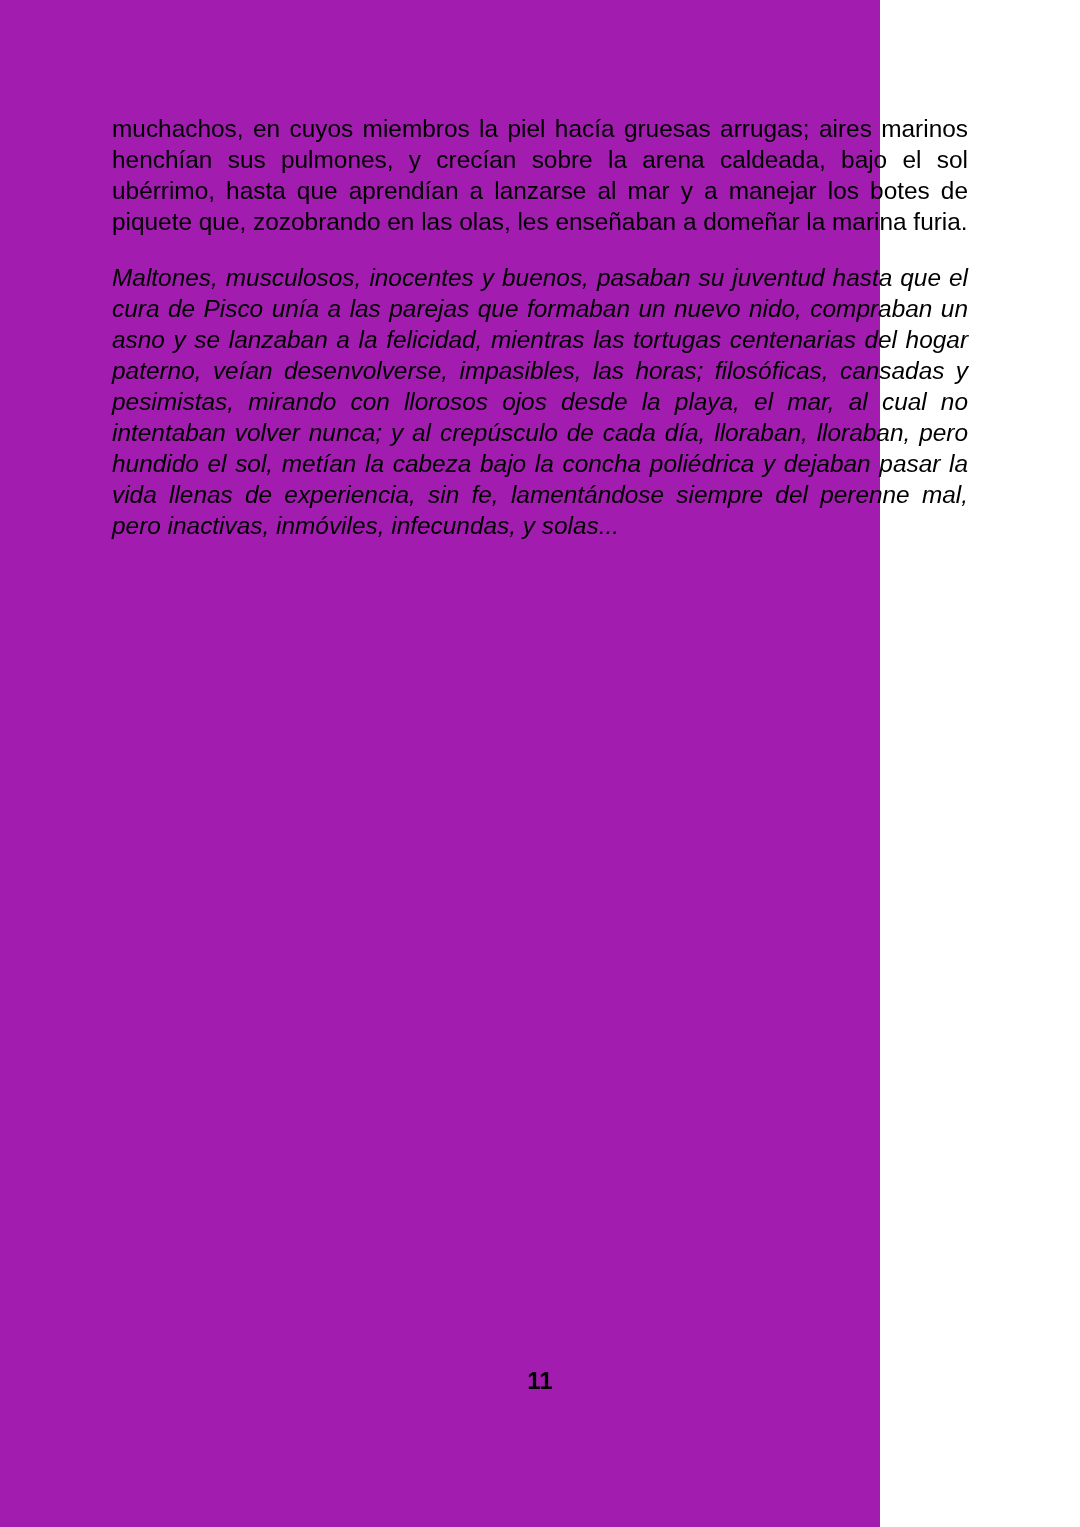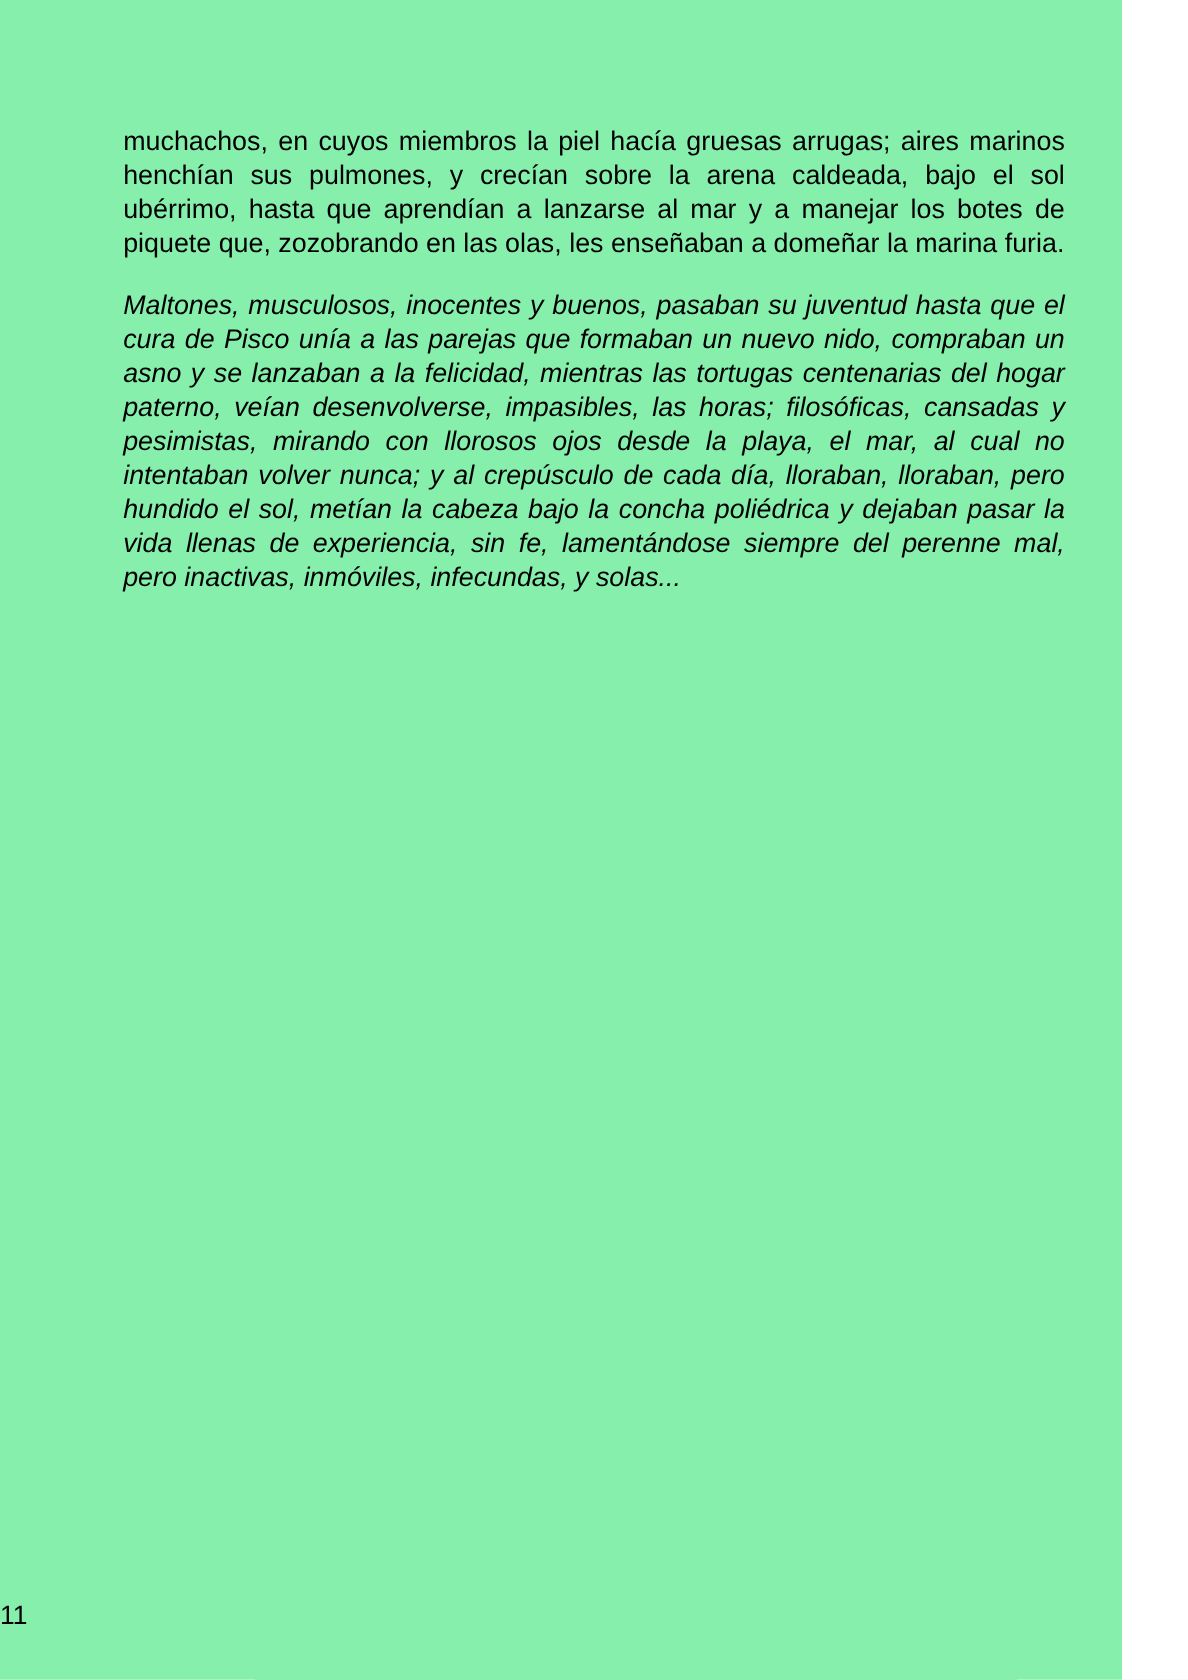--- a/index.html
+++ b/index.html
@@ -11,23 +11,23 @@
       width: 1080px;
       height: 1527px;
       position: relative;
       overflow: hidden;
       font-family: "Liberation Sans", sans-serif;
       color: #000000;
     }
     .page {
       position: absolute;
       left: 0; top: 0;
-      width: 1020px;
+      width: 880px;
       height: 1527px;
-      background: #86efac;
+      background: #a21caf;
     }
     .text-block {
       position: absolute;
       left: 112px;
       top: 113px;
       width: 856px;
     }
     .para {
       margin: 0;
       font-size: 24.4px;
@@ -36,24 +36,25 @@
       text-align-last: left;
     }
     .para + .para {
       margin-top: 25px;
       font-style: italic;
     }
     .page-number {
       position: absolute;
       left: 0;
       width: 1080px;
-      top: 1453px;
-      text-align: left;
+      top: 1365px;
+      text-align: center;
       font-size: 24px;
       line-height: 32px;
+      font-weight: bold;
     }
   </style>
 </head>
 <body>
 
 <div class="page">
   <div class="text-block">
     <p class="para">muchachos, en cuyos miembros la piel hacía gruesas arrugas; aires marinos henchían sus pulmones, y crecían sobre la arena caldeada, bajo el sol ubérrimo, hasta que aprendían a lanzarse al mar y a manejar los botes de piquete que, zozobrando en las olas, les enseñaban a domeñar la marina furia.</p>
     <p class="para">Maltones, musculosos, inocentes y buenos, pasaban su juventud hasta que el cura de Pisco unía a las parejas que formaban un nuevo nido, compraban un asno y se lanzaban a la felicidad, mientras las tortugas centenarias del hogar paterno, veían desenvolverse, impasibles, las horas; filosóficas, cansadas y pesimistas, mirando con llorosos ojos desde la playa, el mar, al cual no intentaban volver nunca; y al crepúsculo de cada día, lloraban, lloraban, pero hundido el sol, metían la cabeza bajo la concha poliédrica y dejaban pasar la vida llenas de experiencia, sin fe, lamentándose siempre del perenne mal, pero inactivas, inmóviles, infecundas, y solas...</p>
   </div>

